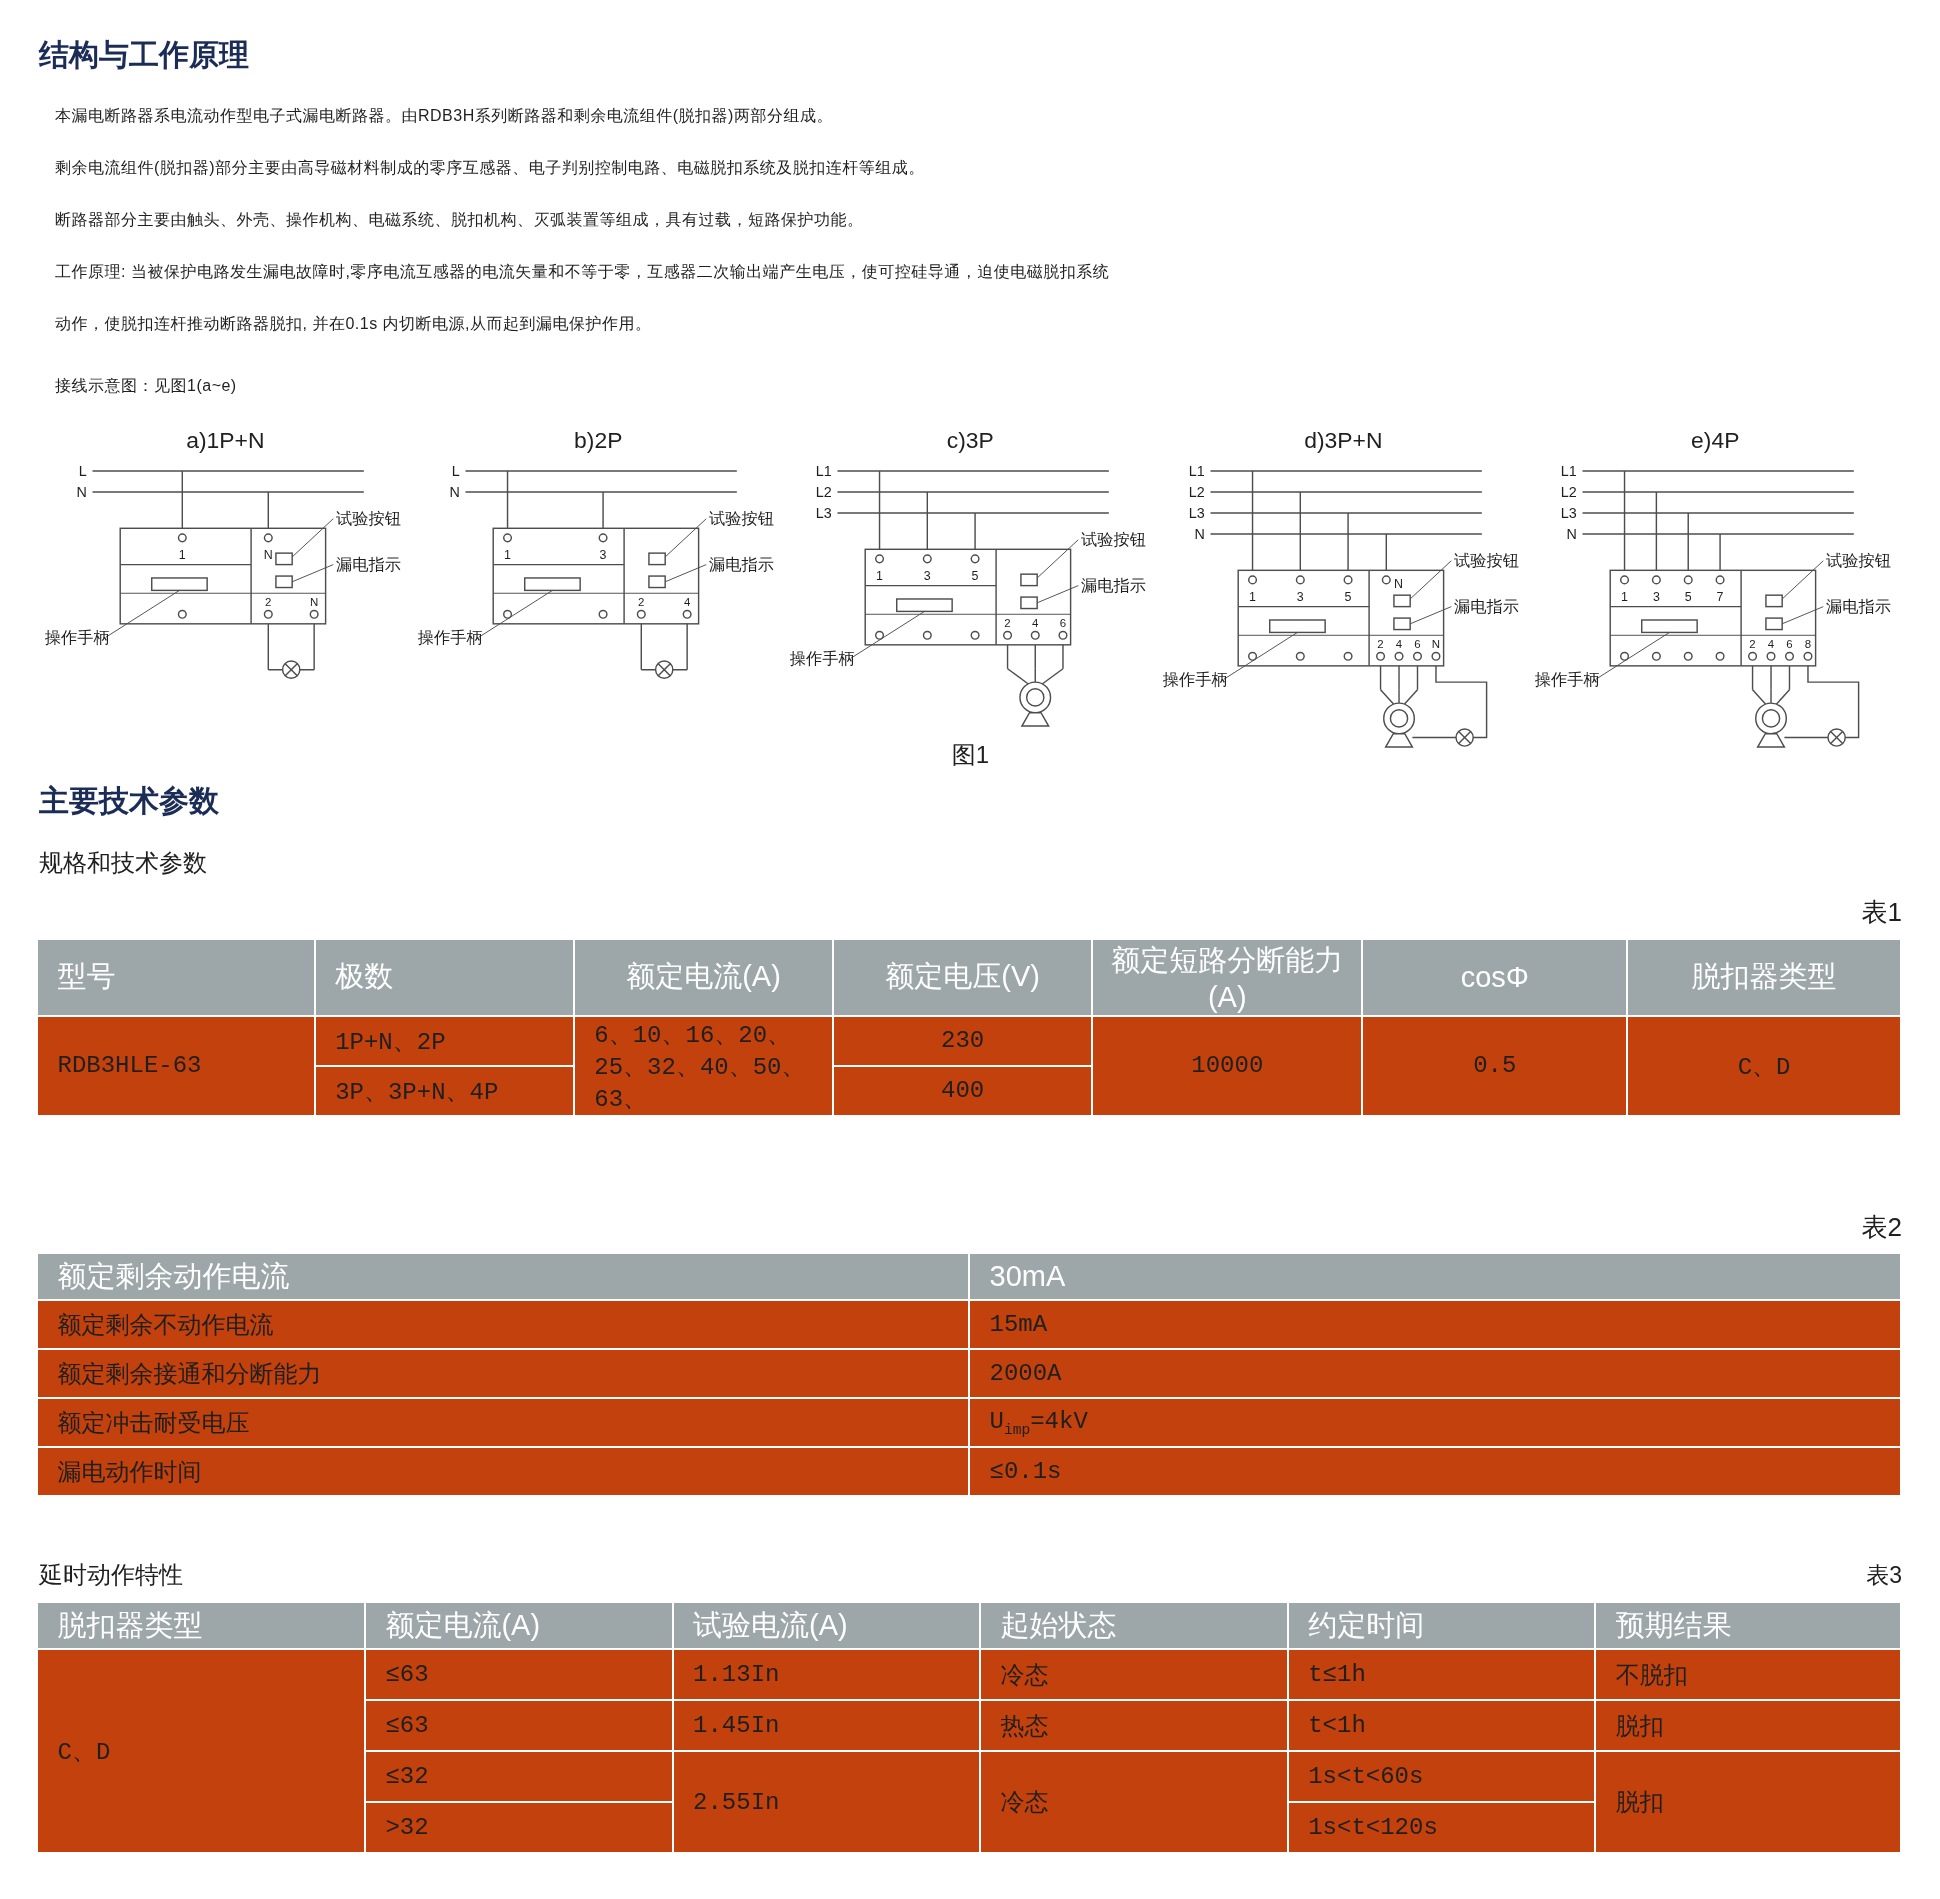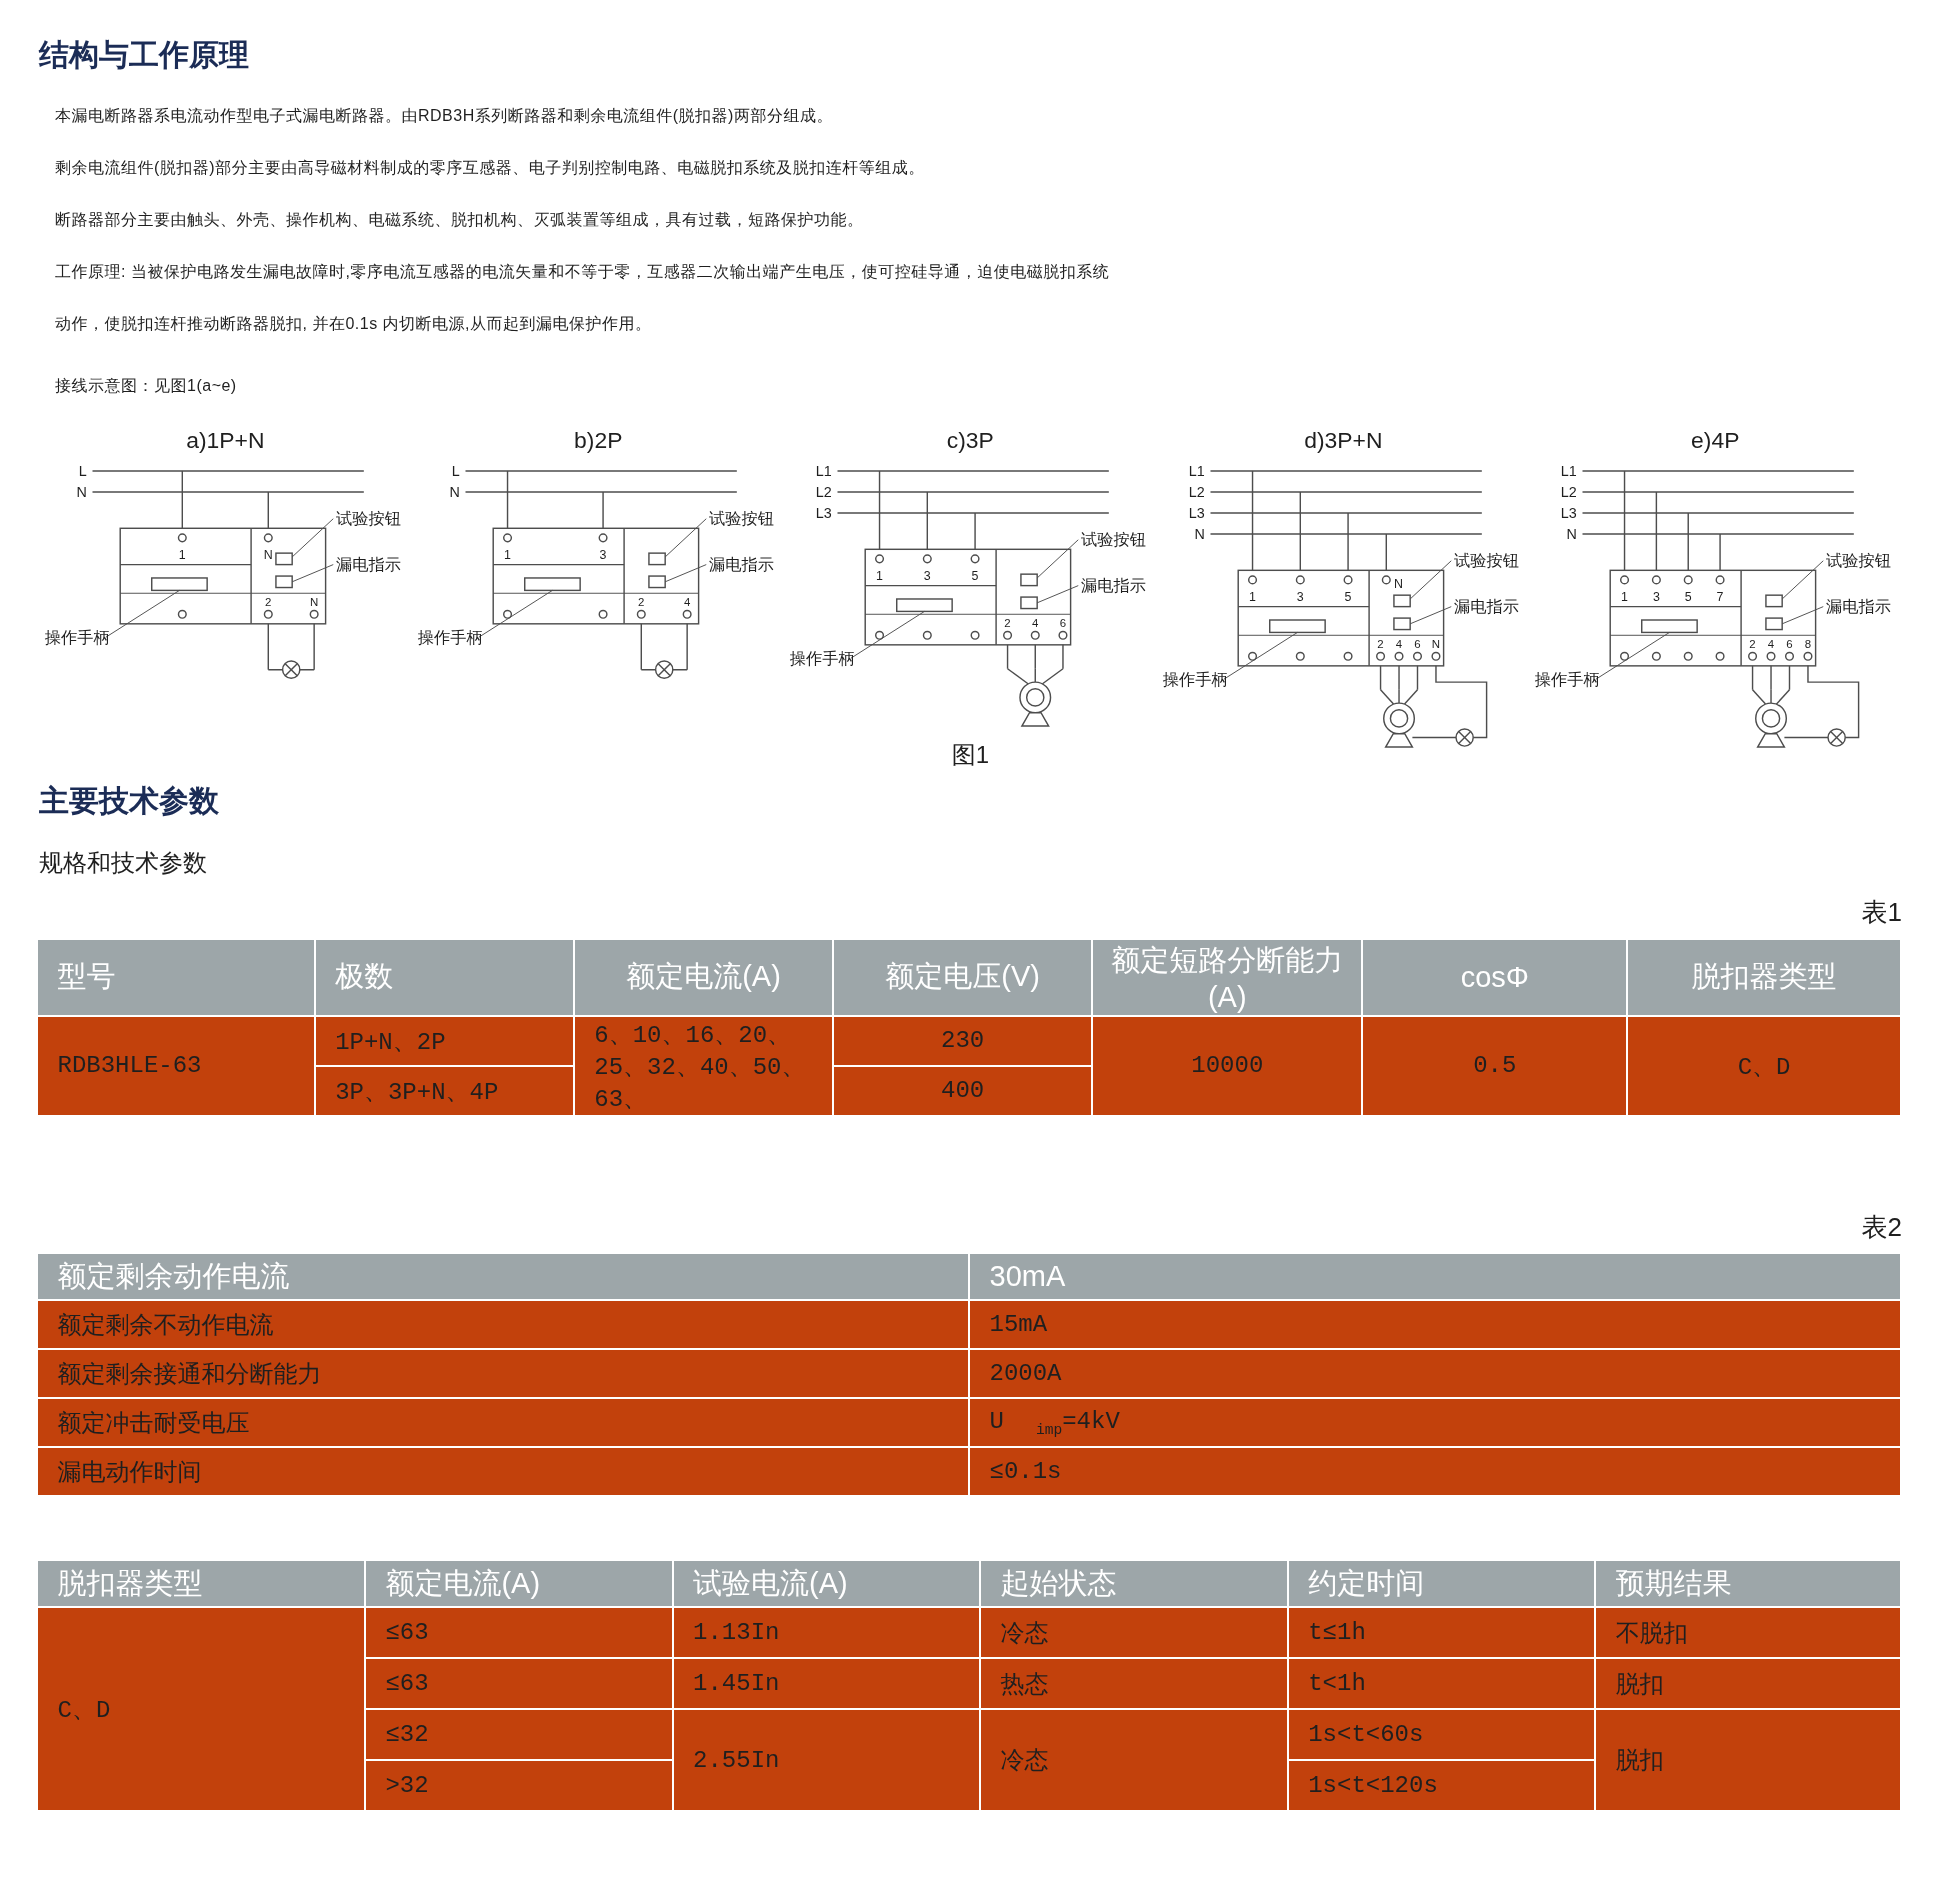--- a/index.html
+++ b/index.html
@@ -10,21 +10,21 @@
   .paras p.figref{margin-top:33px;}
   .figure-row{display:flex;flex-direction:row;justify-content:space-between;margin-top:20px;}
   .figure-caption{text-align:center;font-size:24px;margin:-13.6px 0 9.7px 0;color:#1f1f1f;}
   .subtitle{font-size:24px;margin:0 0 16px 0;}
   .table-tag{text-align:right;font-size:26px;margin:0 0 7.8px 0;}
   table{border-collapse:separate;border-spacing:2.9px;width:1866px;table-layout:fixed;margin-left:-2.9px;}
   th{background:#9da6a9;color:#ffffff;font-weight:normal;font-size:29px;height:43px;}
   td{background:#c2410c;font-size:24px;height:45px;vertical-align:middle;font-family:Liberation Mono, monospace;}
   .pl{ text-align:left;padding-left:19.4px;}
   .ctr{text-align:center;}
-  sub{font-size:14.6px;margin-left:32px;}
+  sub{font-size:14.6px;}
   .spacer1{height:93px;}
   .spacer2{height:62px;}
   .t3line{display:flex;justify-content:space-between;align-items:flex-end;margin:0 0 9.7px 0;}
   .t3line .left{font-size:24px;}
   .t3line .right{font-size:23px;}
   .t1 td{height:46px;}
   .t3 td{height:47px;}
   svg text{font-family:"Liberation Sans",sans-serif;fill:#1f1f1f;}
 </style>
 </head>
@@ -361,20 +361,24 @@
     </tr>
     <tr>
       <td class="pl">漏电动作时间</td>
       <td class="pl">≤0.1s</td>
     </tr>
   </tbody>
     </table>
 
   <div class="spacer2"></div>
 
+  <div class="t3line">
+    <span class="left">延时动作特性</span>
+    <span class="right">表3</span>
+  </div>
   <table class="t3">
     <colgroup>
       <col style="width:17.6%">
         <col style="width:16.5%">
         <col style="width:16.5%">
       <col style="width:16.5%">
         <col style="width:16.5%">
         <col style="width:16.4%">
     </colgroup>
     <tbody>

